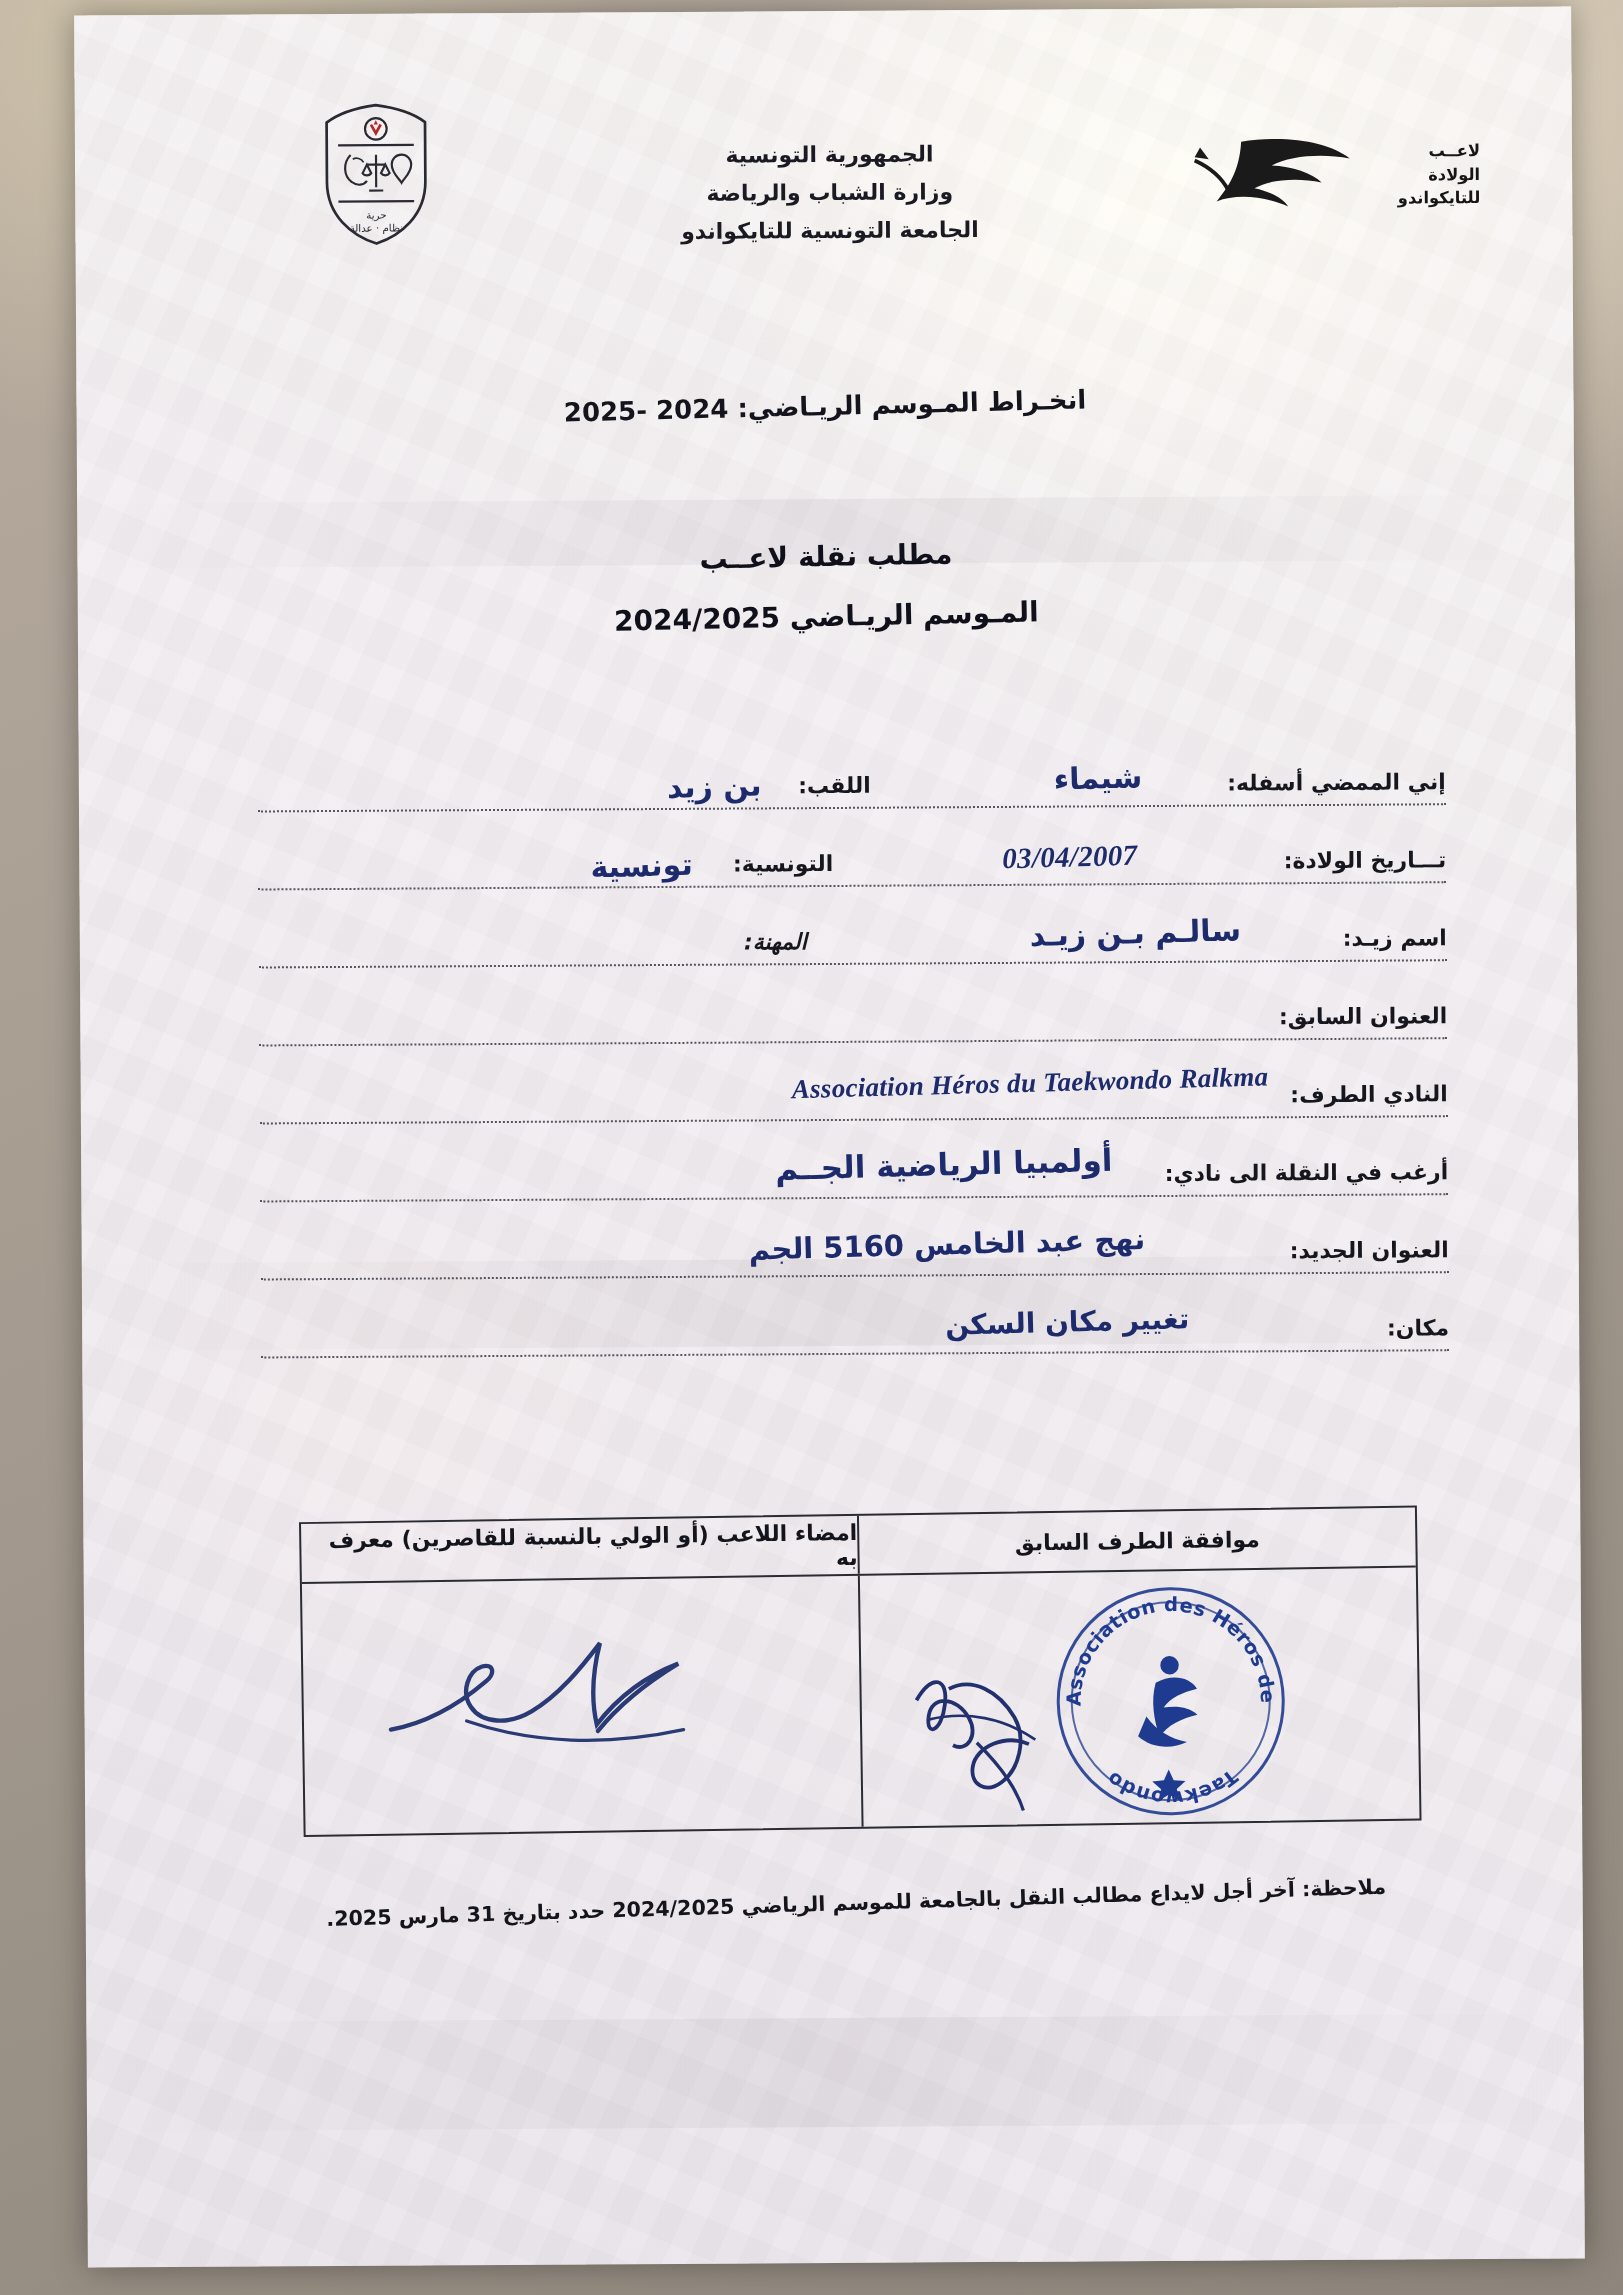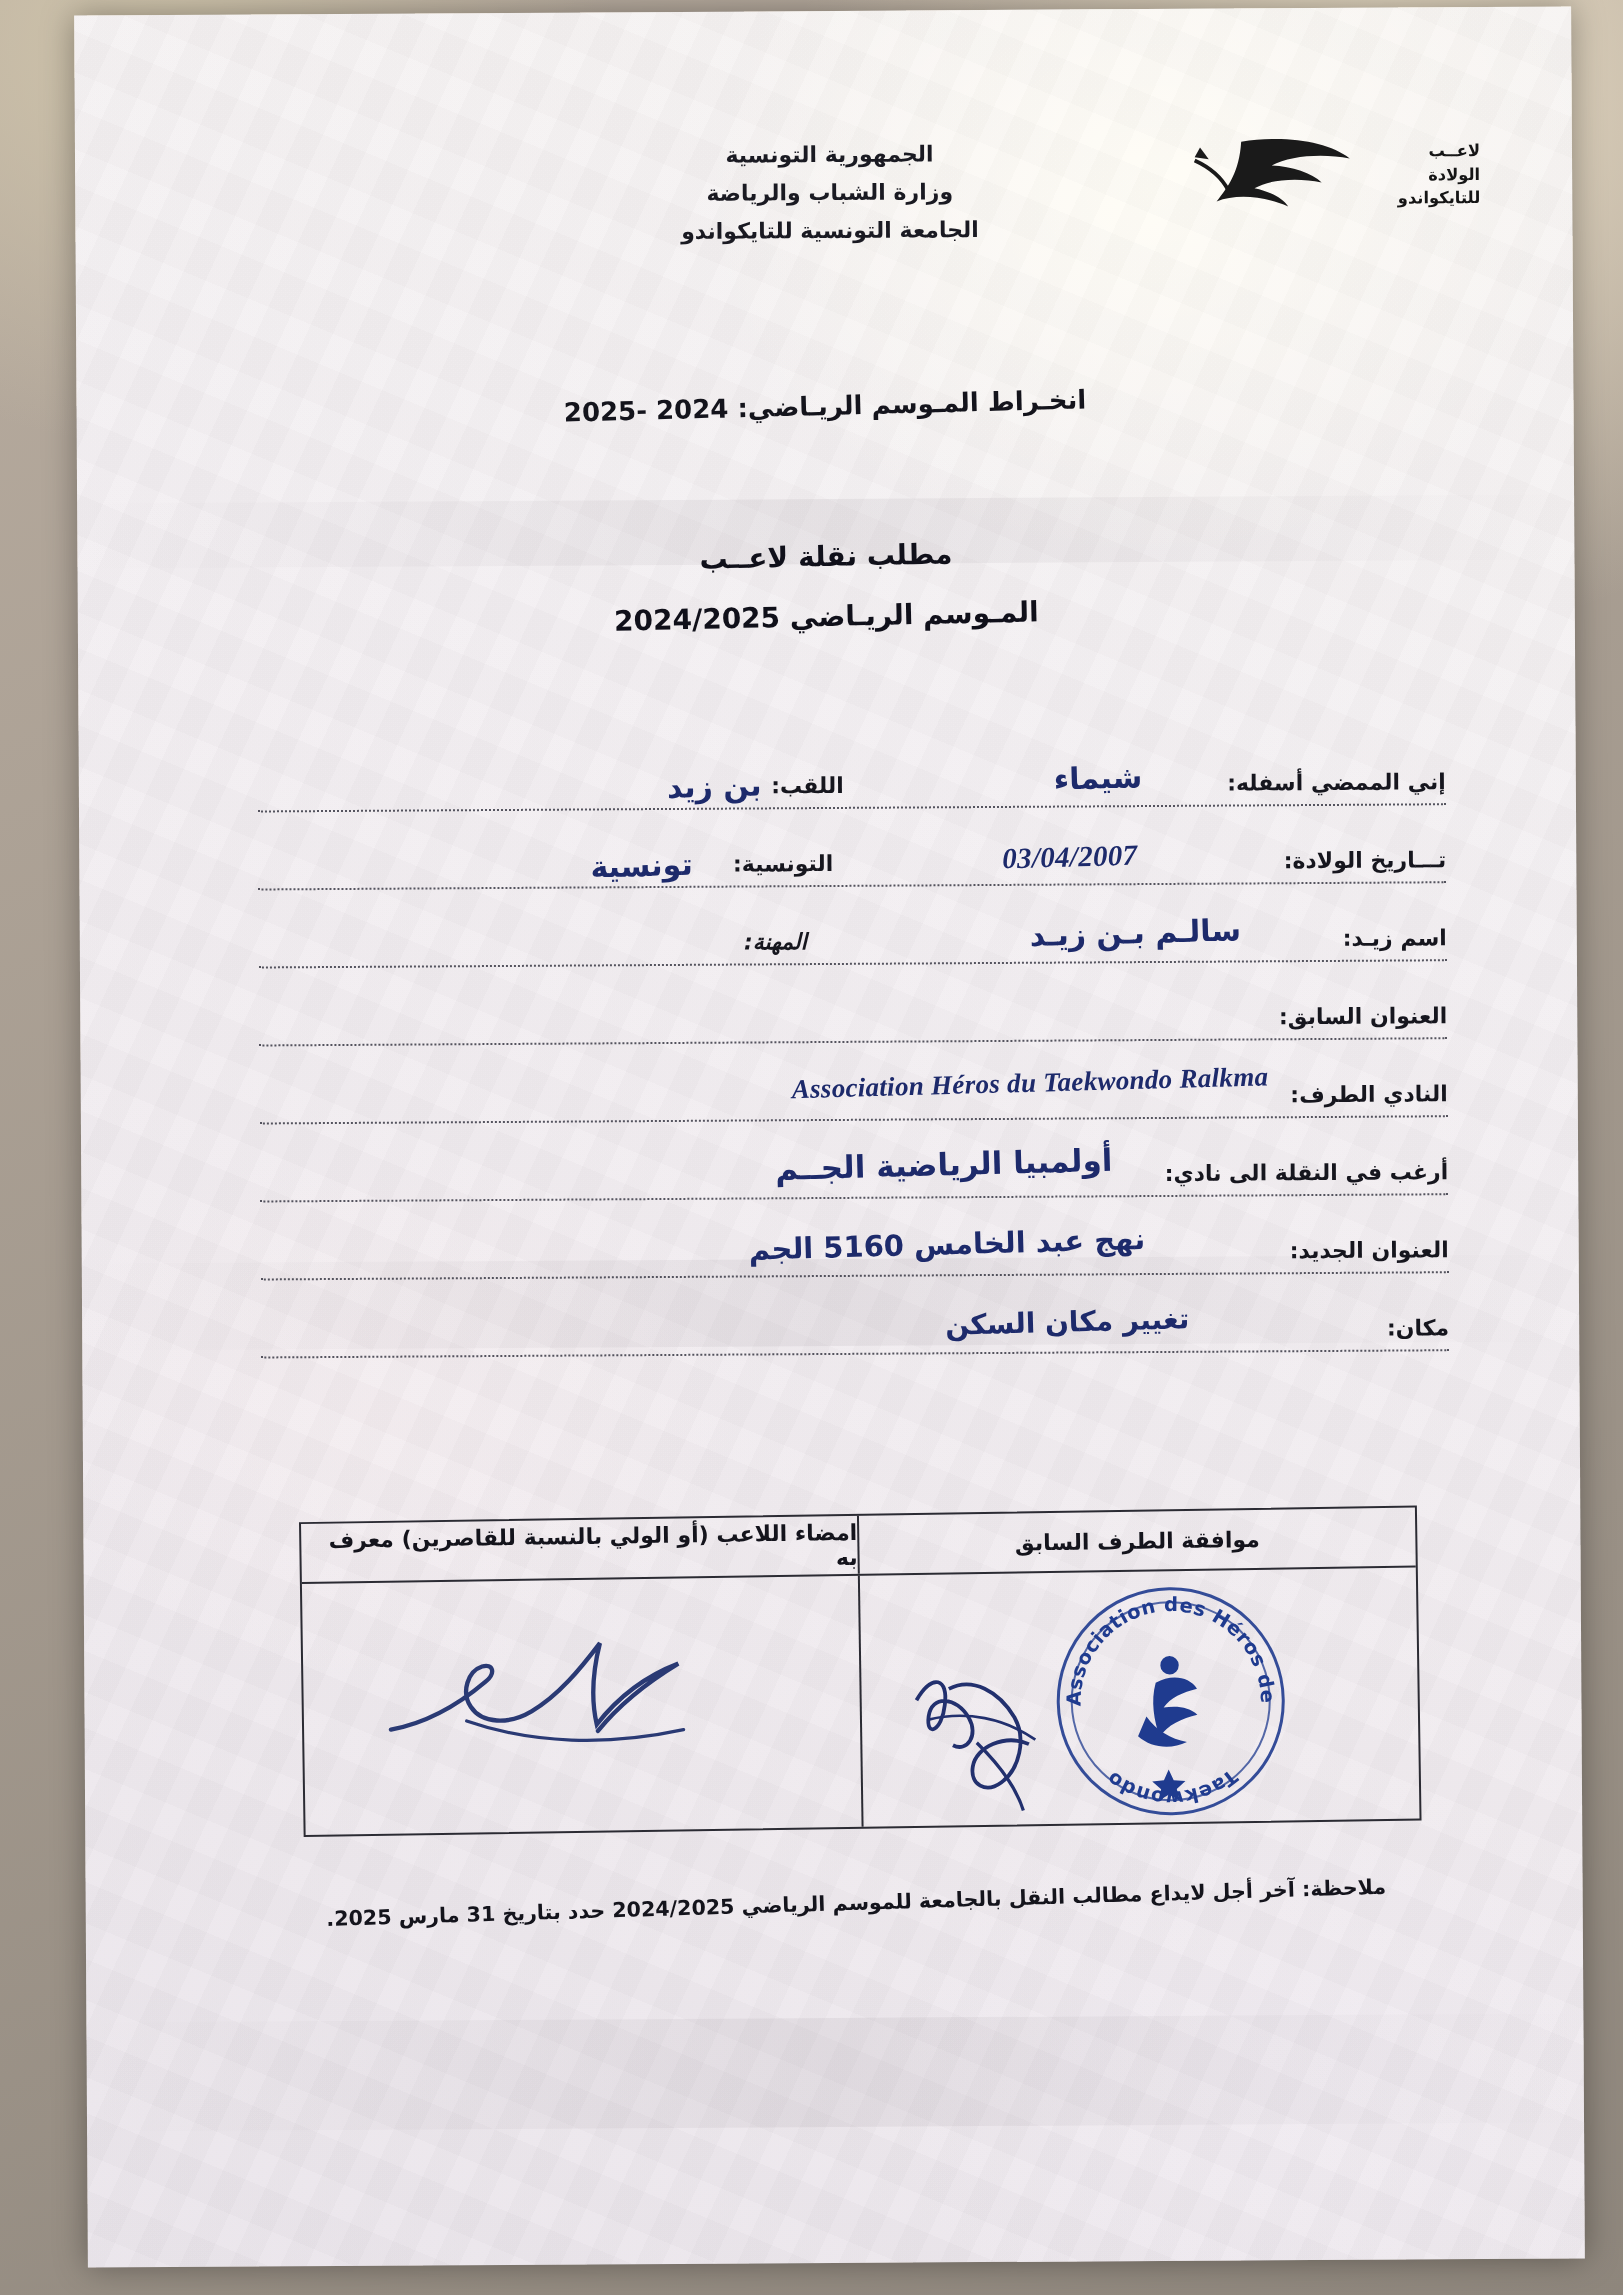--- a/index.html
+++ b/index.html
@@ -272,20 +272,37 @@
 
 <div class="page">
   <div class="sheet">
     <div class="paper-noise"></div>
     <div class="crease" style="left:0;top:488px;width:1497px;height:65px;"></div>
     <div class="crease" style="left:0;top:1248px;width:1497px;height:87px;"></div>
     <div class="crease" style="left:0;top:2007px;width:1497px;height:109px;"></div>
 
     <div class="content">
 
+      <div class="emblem">
+        <svg viewBox="0 0 210 270" width="114" height="146">
+          <path d="M105 8 C150 14 178 26 196 40 L196 150 C196 212 150 250 105 264 C60 250 14 212 14 150 L14 40 C32 26 60 14 105 8 Z" fill="none" stroke="#2a2a33" stroke-width="5"></path>
+          <circle cx="105" cy="52" r="20" fill="none" stroke="#2a2a33" stroke-width="4"></circle>
+          <path d="M96 44 l9 16 l9 -16" fill="none" stroke="#b02a2a" stroke-width="5"></path>
+          <path d="M105 36 l4 8 l-8 0 Z" fill="#b02a2a"></path>
+          <line x1="35" y1="82" x2="175" y2="82" stroke="#2a2a33" stroke-width="4"></line>
+          <path d="M58 100 c-14 14 -14 38 2 50 c10 8 22 6 28 -2" fill="none" stroke="#2a2a33" stroke-width="4"></path>
+          <path d="M62 108 c6 -4 16 -2 20 6" fill="none" stroke="#2a2a33" stroke-width="3"></path>
+          <path d="M105 100 v60 M88 118 h34 M88 118 l-8 16 a10 10 0 0 0 16 0 Z M122 118 l8 16 a10 10 0 0 1 -16 0 Z" fill="none" stroke="#2a2a33" stroke-width="4"></path>
+          <path d="M92 166 h26" stroke="#2a2a33" stroke-width="4"></path>
+          <path d="M152 100 c-10 0 -18 8 -18 18 c0 16 12 24 18 34 c6 -10 18 -18 18 -34 c0 -10 -8 -18 -18 -18 Z" fill="none" stroke="#2a2a33" stroke-width="4"></path>
+          <line x1="35" y1="186" x2="175" y2="186" stroke="#2a2a33" stroke-width="4"></line>
+          <text x="105" y="218" text-anchor="middle" font-family="DejaVu Sans, sans-serif" font-size="19" fill="#2a2a33">حرية</text>
+          <text x="105" y="242" text-anchor="middle" font-family="DejaVu Sans, sans-serif" font-size="19" fill="#2a2a33">نظام · عدالة</text>
+        </svg>
+      </div>
 
       <div class="hdr-center">
         <div>الجمهورية التونسية</div>
         <div>وزارة الشباب والرياضة</div>
         <div>الجامعة التونسية للتايكواندو</div>
       </div>
 
       <div class="fedlogo">
         <svg viewBox="0 0 560 190" width="304" height="103" style="position:absolute;left:0;top:0;">
           <path d="M120 30 C200 18 280 30 320 62 C270 52 210 56 176 74 C214 76 250 88 268 106 C222 96 172 100 144 116 C172 122 196 134 206 150 C160 130 110 126 74 140 C96 112 116 86 120 30 Z" fill="#1a1a1a"></path>
@@ -301,21 +318,21 @@
 
       <div class="t-season">انخـراط المـوسم الريـاضي: 2024 -2025</div>
       <div class="t-main1">مطلب نقلة لاعــب</div>
       <div class="t-main2">المـوسم الريـاضي 2024/2025</div>
 
       <div class="form">
 
         <div class="frow">
           <div class="fline"></div>
           <div class="flabel">إني الممضي أسفله:</div>
-          <div class="flabel2" style="right:602px;">اللقب:</div>
+          <div class="flabel2" style="right:575px;">اللقب:</div>
           <div class="hw" style="right:304px;top:2.2px;">شيماء</div>
           <div class="hw" style="right:684px;top:7.6px;">بن زيد</div>
         </div>
 
         <div class="frow">
           <div class="fline"></div>
           <div class="flabel">تـــاريخ الولادة:</div>
           <div class="flabel2" style="right:613px;">التونسية:</div>
           <div class="hw hw-lat" style="right:309px;top:4.3px;">03/04/2007</div>
           <div class="hw" style="right:754px;top:8.7px;">تونسية</div>

